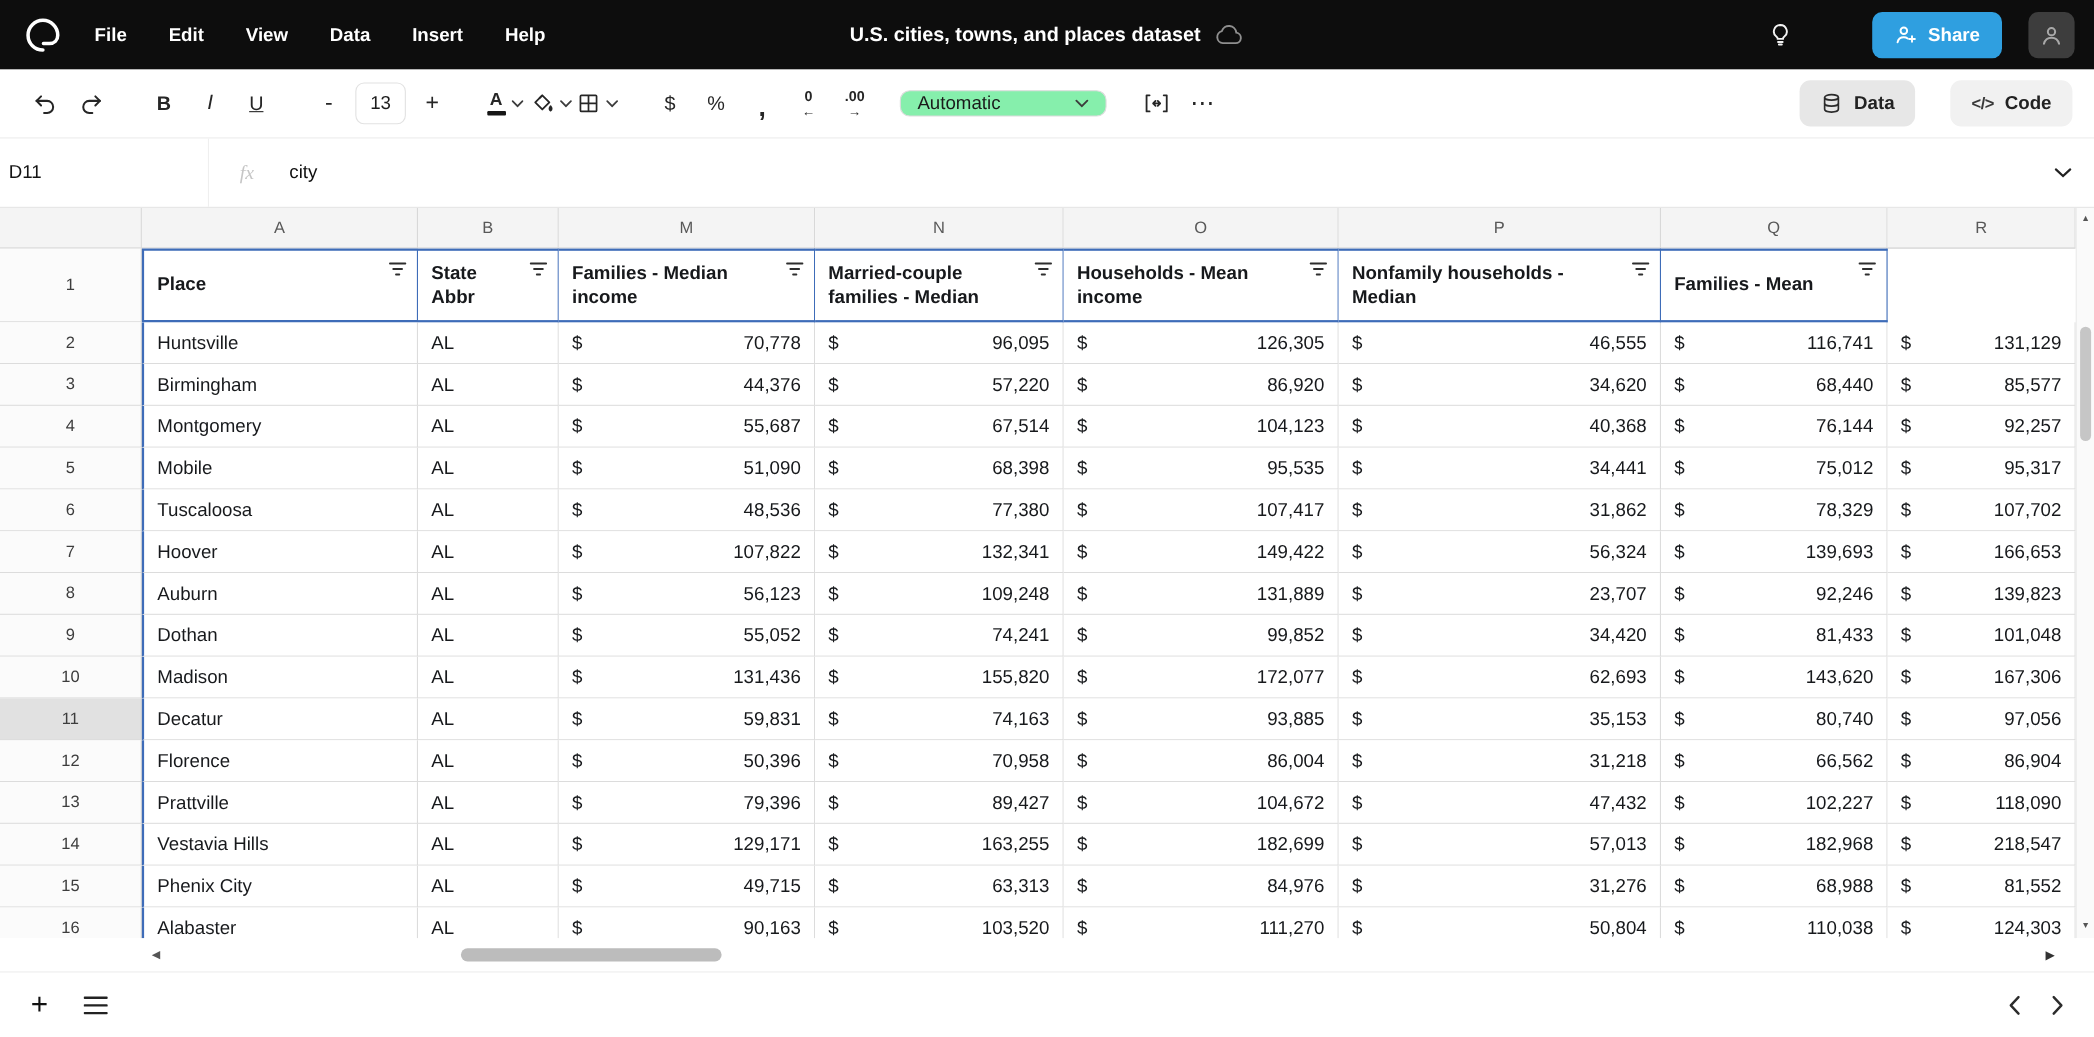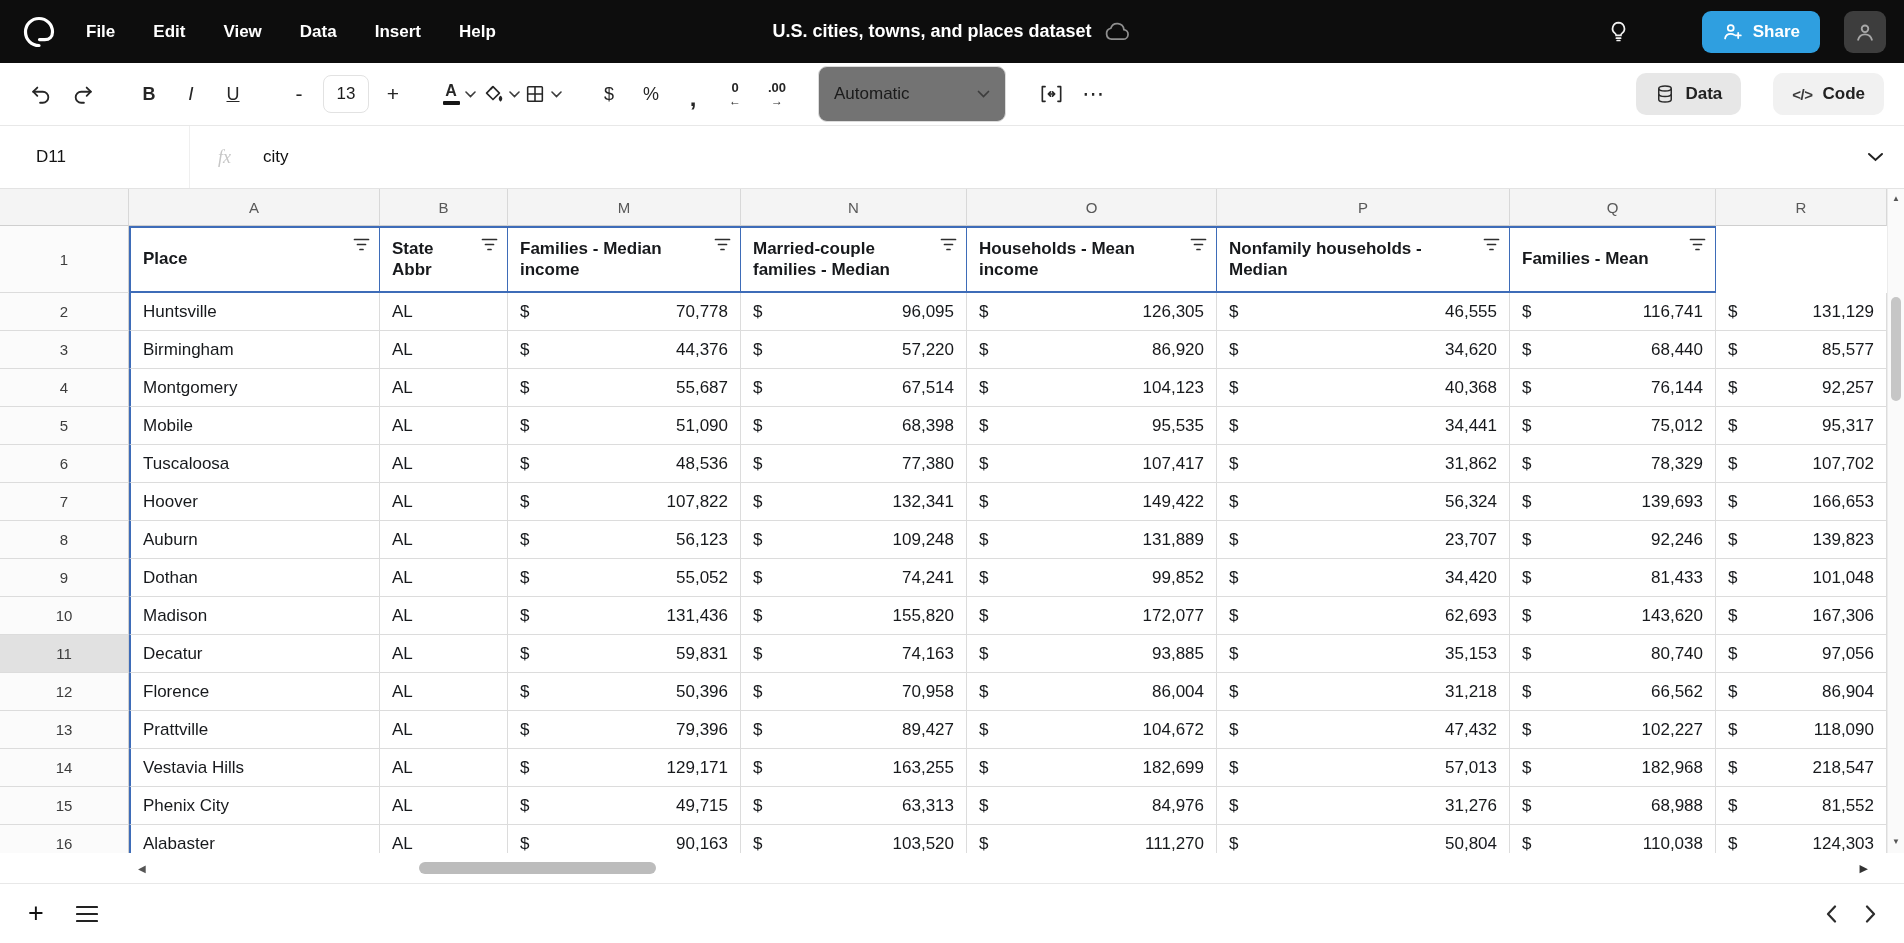--- a/index.html
+++ b/index.html
@@ -39,33 +39,33 @@
   .mp-ic{ font-size:21px; font-weight:500; }
   .size-box{ width:46px; height:38px; border:1px solid #e2e2e2; border-radius:8px; display:flex; align-items:center;
     justify-content:center; font-size:17px; color:#1c1c1c; margin:0 3px; cursor:text; }
   .A-wrap{ display:flex; flex-direction:column; align-items:center; line-height:1; }
   .A-wrap .A-t{ font-size:16px; font-weight:700; }
   .color-bar{ width:17px; height:4px; background:#161616; border-radius:1px; margin-top:2px; }
   .comma-ic{ font-size:24px; font-weight:700; line-height:0.4; padding-top:8px; }
   .dec{ flex-direction:column; line-height:1; gap:1px; }
   .dec-d{ font-size:13px; font-weight:600; }
   .dec-a{ font-size:12px; }
-  .fmt-select{ display:flex; align-items:center; justify-content:space-between; width:188px; height:56px;
+  .fmt-select{ display:flex; align-items:center; justify-content:space-between; width:188px; height:24px;
     border:1px solid #dcdcdc; border-radius:9px; padding:0 15px; font-size:17px; color:#1a1a1a; margin-left:20px;
-    cursor:pointer; background:#737373; font-family:inherit; }
+    cursor:pointer; background:#86efac; font-family:inherit; }
   .right-pills{ margin-left:auto; display:flex; align-items:center; gap:32px; }
   .pill{ display:flex; align-items:center; gap:10px; height:42px; padding:0 19px; border-radius:10px; border:none;
     font-size:17px; font-weight:600; color:#222; cursor:pointer; font-family:inherit; }
   .pill.data{ background:#e7e7e7; }
   .pill.code{ background:#f1f1f1; }
   .code-ic{ font-size:15px; font-weight:700; color:#3a3a3a; letter-spacing:-0.5px; }
 
   
   .formula-bar{ flex:0 0 63px; background:#fff; border-bottom:1px solid #e3e3e3; display:flex; align-items:center; }
-  .cell-ref{ width:190px; height:100%; display:flex; align-items:center; padding-left:36px; font-size:17px;
+  .cell-ref{ width:190px; height:100%; display:flex; align-items:center; padding-left:8px; font-size:17px;
     color:#141414; border-right:1px solid #efefef; cursor:text; }
   .fx{ margin-left:28px; font-style:italic; color:#c6c6c6; font-size:18px; font-family:"Liberation Serif","DejaVu Serif",serif; }
   .formula-value{ margin-left:32px; font-size:17px; color:#101010; flex:1; cursor:text; }
   .fb-chevron{ margin-right:20px; background:none; border:none; cursor:pointer; display:flex; }
 
   
   .grid-wrap{ flex:1 1 auto; position:relative; overflow:hidden; background:#fff; }
   .grid-inner{ width:1887px; }
   .grid-row{ display:grid; grid-template-columns:129px 251px 128px 233px 226px 250px 293px 206px 171px; }
   .strip{ height:37px; }

